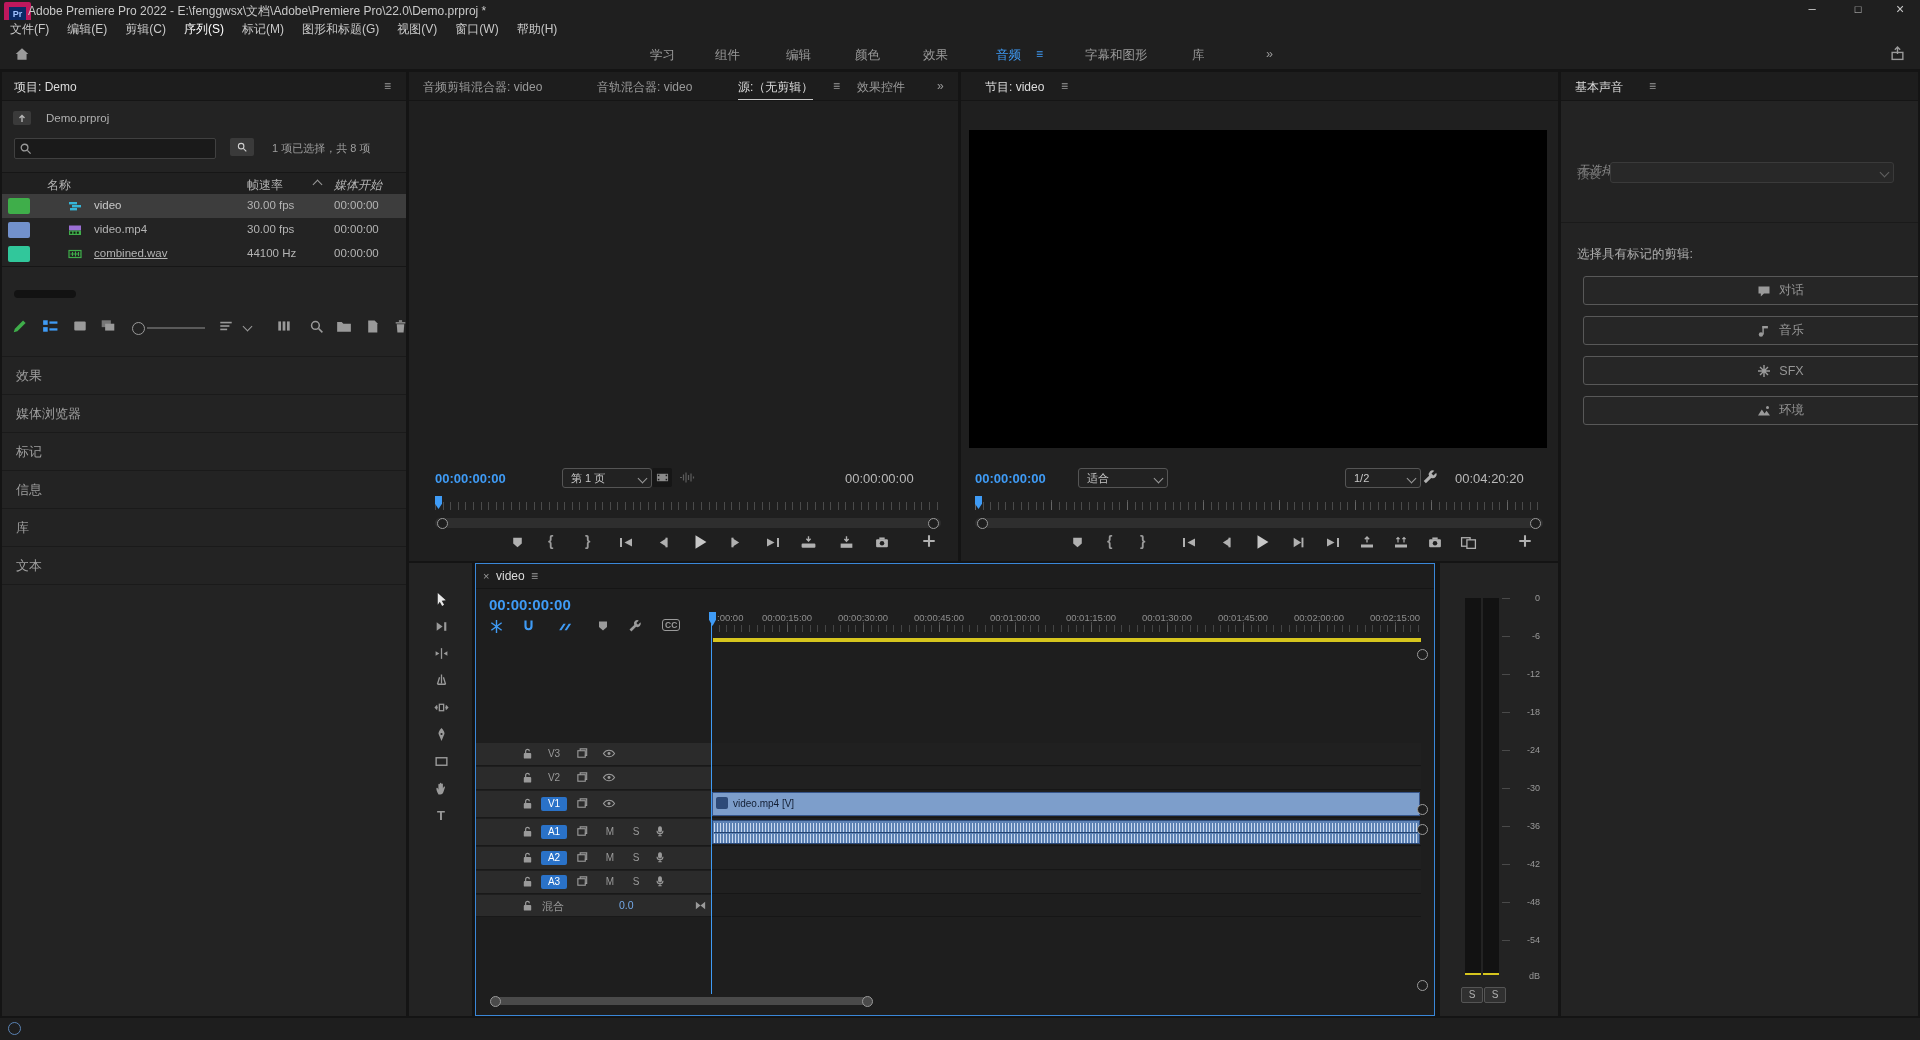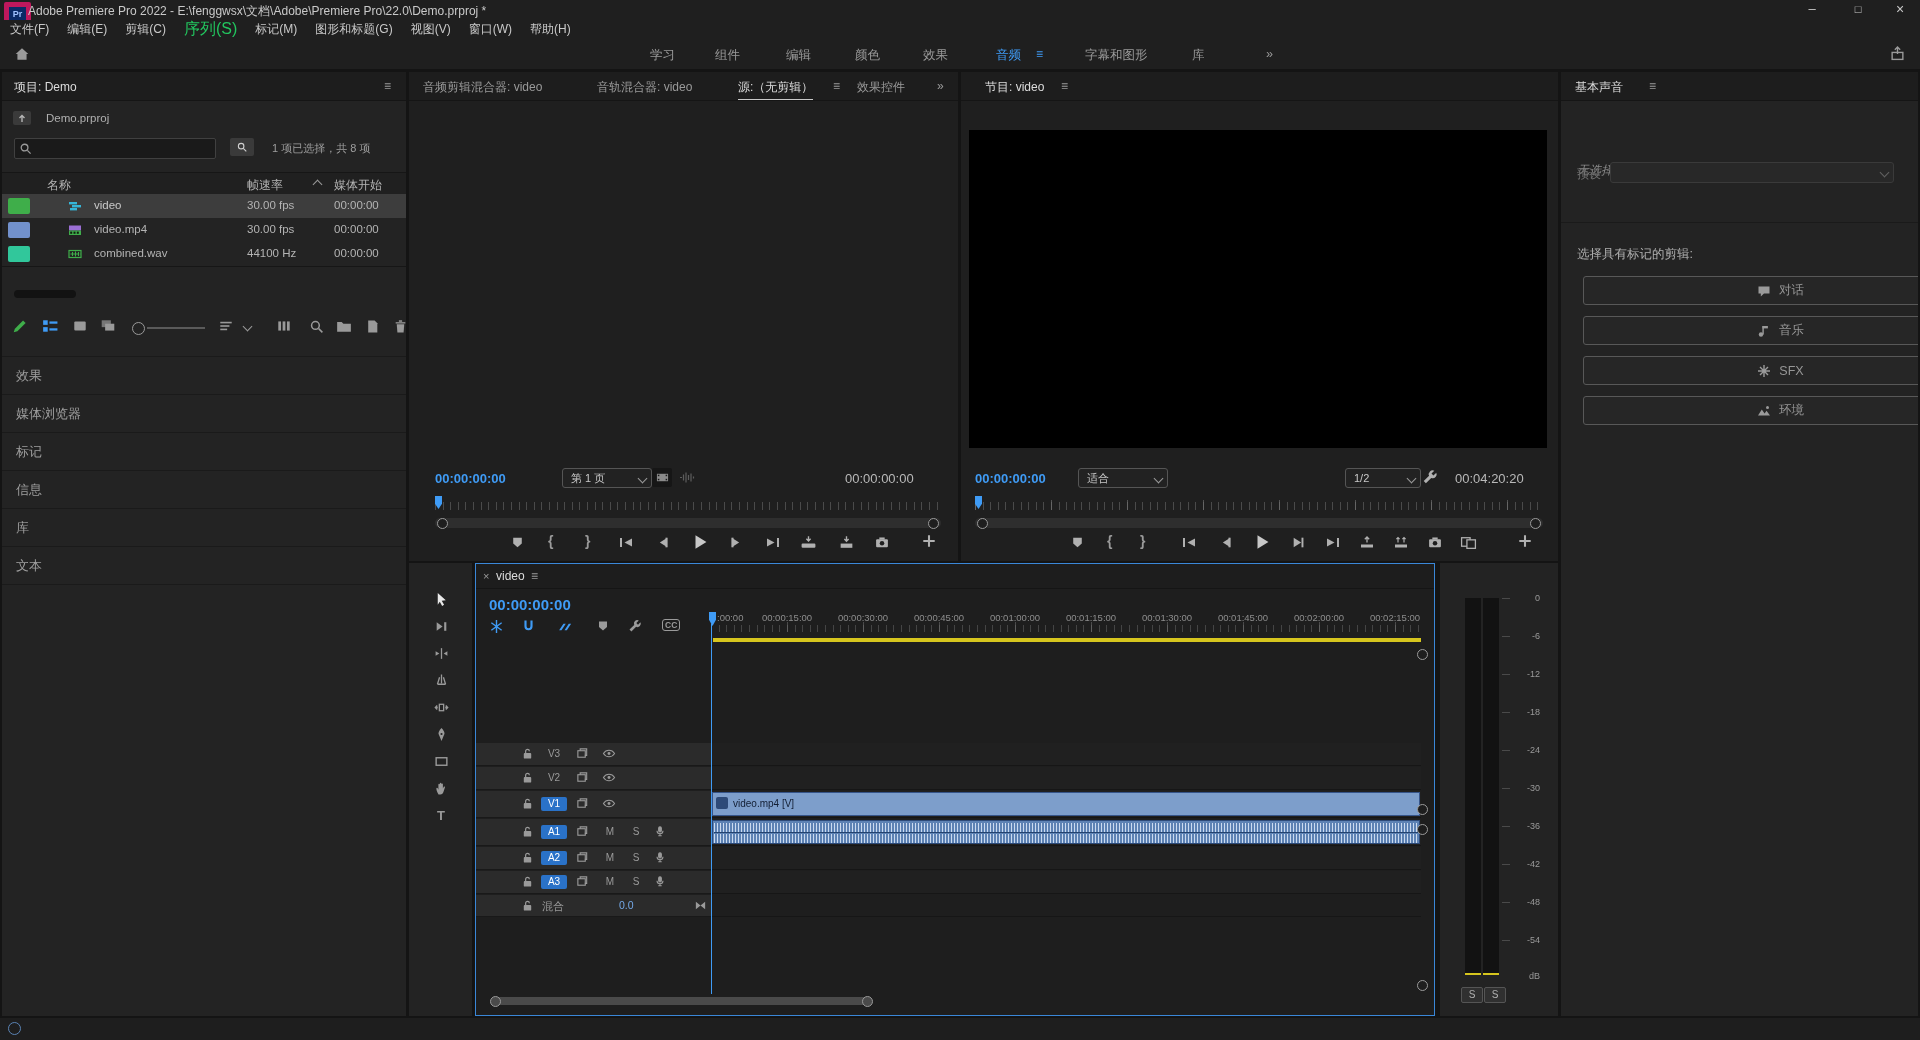--- a/index.html
+++ b/index.html
@@ -49,21 +49,21 @@
     <div class="abs" style="left:28px;top:3px;font-size:12px;color:#c9c9c9;white-space:nowrap;">Adobe Premiere Pro 2022 - E:\fenggwsx\文档\Adobe\Premiere Pro\22.0\Demo.prproj *</div>
     <div class="abs" style="left:1790px;top:0;width:44px;height:20px;text-align:center;color:#c9c9c9;font-size:13px;line-height:18px;">–</div>
     <div class="abs" style="left:1836px;top:0;width:44px;height:20px;text-align:center;color:#c9c9c9;font-size:11px;line-height:19px;">□</div>
     <div class="abs" style="left:1880px;top:0;width:40px;height:20px;text-align:center;color:#c9c9c9;font-size:14px;line-height:18px;">×</div>
   </div>
 
   <div class="abs" style="left:0;top:20px;width:1920px;height:19px;background:#1f1f1f;display:flex;gap:18px;padding-left:10px;align-items:center;">
     <span style="font-size:12px;color:#c9c9c9;">文件(F)</span>
     <span style="font-size:12px;color:#c9c9c9;">编辑(E)</span>
     <span style="font-size:12px;color:#c9c9c9;">剪辑(C)</span>
-    <span style="font-size:16px;color:#22c55e;">序列(S)</span>
+    <span style="font-size:12px;color:#ffffff;">序列(S)</span>
     <span style="font-size:12px;color:#c9c9c9;">标记(M)</span>
     <span style="font-size:12px;color:#c9c9c9;">图形和标题(G)</span>
     <span style="font-size:12px;color:#c9c9c9;">视图(V)</span>
     <span style="font-size:12px;color:#c9c9c9;">窗口(W)</span>
     <span style="font-size:12px;color:#c9c9c9;">帮助(H)</span>
   </div>
 
   <div class="abs" style="left:0;top:39px;width:1920px;height:30px;background:#1f1f1f;">
     <span class="abs icon" style="left:14px;top:7px;">
       <svg width="16" height="16" viewBox="0 0 14 14" fill="currentColor">
@@ -114,21 +114,21 @@
           <circle cx="6" cy="6" r="3.2"></circle>
           <line x1="8.5" y1="8.5" x2="12" y2="12"></line>
         </svg>
       </span>
     <span class="abs" style="left:270px;top:69px;font-size:11px;color:#9e9e9e;white-space:nowrap;">1 项已选择，共 8 项</span>
 
     <div class="abs" style="left:0;top:100px;width:404px;height:22px;background:#202020;border-top:1px solid #161616;border-bottom:1px solid #161616;">
       <span class="abs" style="left:45px;top:4px;font-size:12px;color:#b4b4b4;">名称</span>
       <span class="abs" style="left:245px;top:4px;font-size:12px;color:#b4b4b4;">帧速率</span>
       <span class="abs chev-up" style="left:312px;top:8px;"></span>
-      <span class="abs" style="left:332px;top:4px;font-size:12px;color:#b4b4b4;white-space:nowrap;">媒体开始</span>
+      <span class="abs" style="left:332px;top:4px;font-size:12px;color:#b4b4b4;white-space:nowrap;font-style:italic;">媒体开始</span>
     </div>
 
     <div class="abs" style="left:0;top:122px;width:404px;height:24px;background:#3d3d3d;overflow:hidden;">
       <span class="abs" style="left:6px;top:4px;width:22px;height:16px;border-radius:2px;background:#3fae4a;"></span>
       <span class="abs icon" style="left:66px;top:5px;">
         <svg width="14" height="14" viewBox="0 0 14 14" fill="#35b6d9">
             <rect x="1" y="3" width="8" height="2.4"></rect>
             <rect x="4" y="6" width="9" height="2.4"></rect>
             <rect x="2" y="9" width="7" height="2.4"></rect>
           </svg>
@@ -155,21 +155,21 @@
     </div>
 
     <div class="abs" style="left:0;top:170px;width:404px;height:24px;overflow:hidden;">
       <span class="abs" style="left:6px;top:4px;width:22px;height:16px;border-radius:2px;background:#31c79b;"></span>
       <span class="abs icon" style="left:66px;top:5px;">
         <svg width="14" height="14" viewBox="0 0 14 14">
             <rect x="1" y="3.5" width="12" height="7" fill="none" stroke="#3fae4a" stroke-width="1.2"></rect>
             <path d="M2.5 7h1.5M4.5 5v4M6 6v2M7.5 4.5v5M9 6v2M10.5 5v4M11.8 7h.7" stroke="#3fae4a" stroke-width="1"></path>
           </svg>
         </span>
-      <span class="abs" style="left:92px;top:5px;font-size:11.5px;color:#b4b4b4;">combined.wav</span>
+      <span class="abs" style="left:92px;top:5px;font-size:11.5px;color:#b4b4b4;text-decoration:underline;">combined.wav</span>
       <span class="abs" style="left:245px;top:5px;font-size:11.5px;color:#b4b4b4;text-align:center;">44100 Hz</span>
       <span class="abs" style="left:332px;top:5px;font-size:11.5px;color:#b4b4b4;">00:00:00</span>
     </div>
     <div class="abs" style="left:0;top:194px;width:404px;height:1px;background:#161616;"></div>
 
     <div class="abs" style="left:12px;top:218px;width:62px;height:8px;background:#121212;border-radius:4px;"></div>
 
     <div class="abs" style="left:0;top:240px;width:404px;height:30px;">
       <span class="toolbtn" style="left:8px;top:4px;">
         <svg width="16" height="16" viewBox="0 0 14 14" fill="#3fae4a">

